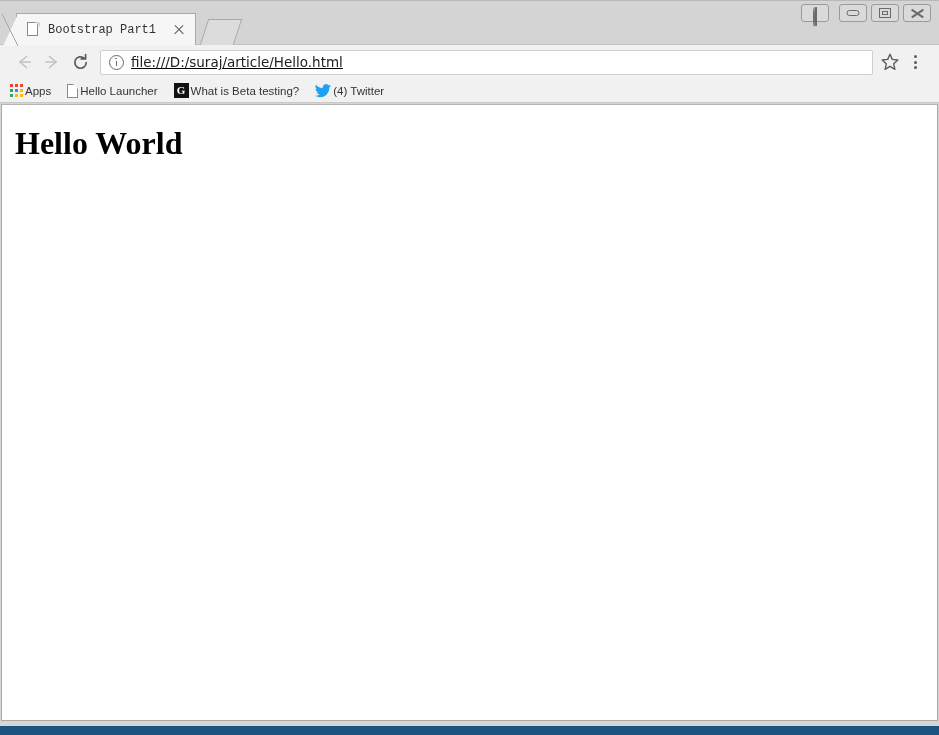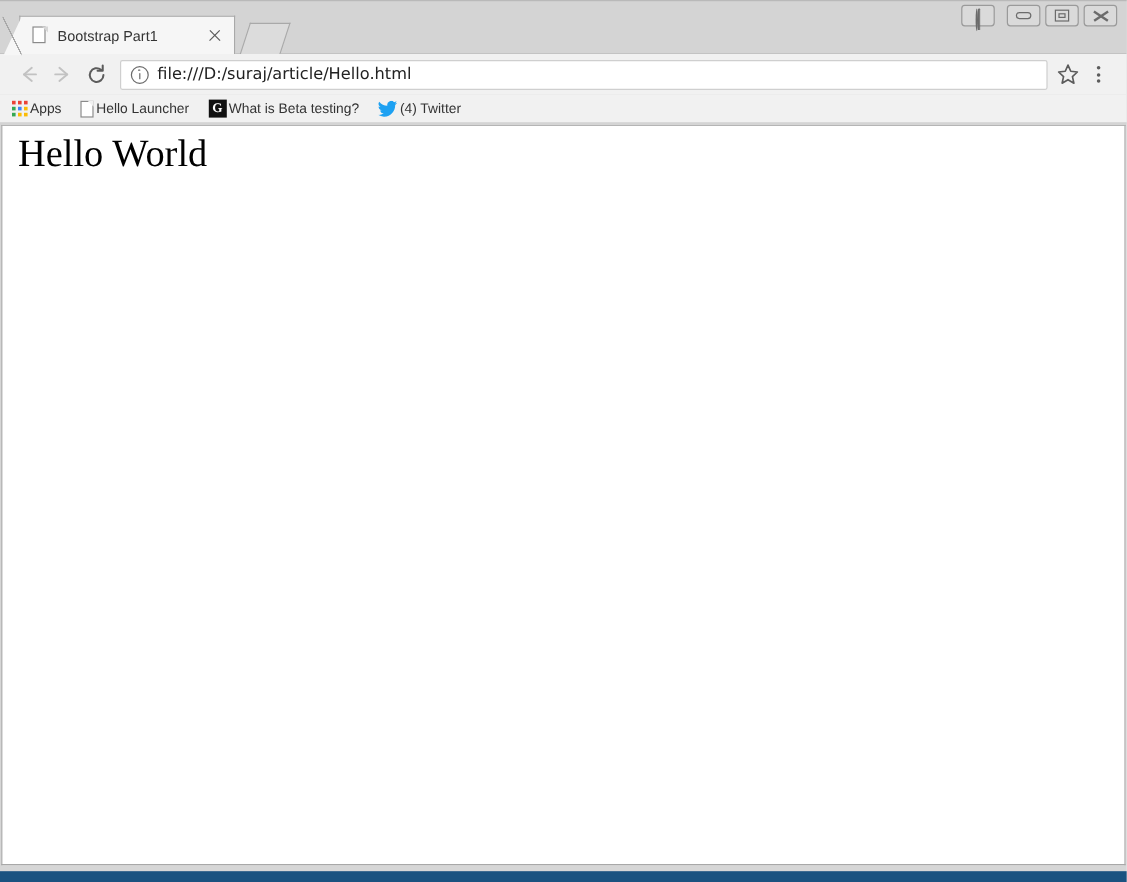--- a/index.html
+++ b/index.html
@@ -24,20 +24,21 @@
     overflow: hidden;
   }
 
   
   #tab-strip {
     position: relative;
     height: 44px;
     background: #d4d4d4;
     border-top: 1px solid #b9b9b9;
     box-sizing: border-box;
+    font-family: Liberation Mono, monospace;
   }
 
   #tab-active {
     position: absolute;
     left: 16px;
     top: 12px;
     width: 180px;
     height: 32px;
     background: #f6f6f6;
     border: 1px solid #a9a9a9;
@@ -249,20 +250,21 @@
     flex: 1;
     height: 25px;
     background: #ffffff;
     border: 1px solid #cfcfcf;
     border-radius: 2px;
     display: flex;
     align-items: center;
     padding: 0 6px 0 8px;
     box-sizing: border-box;
     margin-right: 4px;
+    text-decoration: underline;
   }
   #page-info-icon {
     width: 15px; height: 15px;
     flex: none;
     margin-right: 7px;
     border: 1.3px solid #6a6a6a;
     border-radius: 50%;
     box-sizing: border-box;
     position: relative;
   }
@@ -395,24 +397,24 @@
     bottom: 14px;
     background: #ffffff;
     border-top: 1px solid #b5b5b5;
     border-left: 1px solid #a8a8a8;
     border-right: 1px solid #a8a8a8;
     border-bottom: 1px solid #a8a8a8;
     box-sizing: border-box;
     overflow: hidden;
   }
   #page-heading {
-    margin: 5px 0 0 13px;
+    margin: 21px 0 0 13px;
     font-family: "Liberation Serif", "DejaVu Serif", serif;
     font-size: 32px;
-    font-weight: normal;
+    font-weight: bold;
     color: #000000;
     line-height: 1.1;
   }
 
   
   #taskbar-strip {
     position: absolute;
     left: 0;
     bottom: 0;
     width: 939px;

